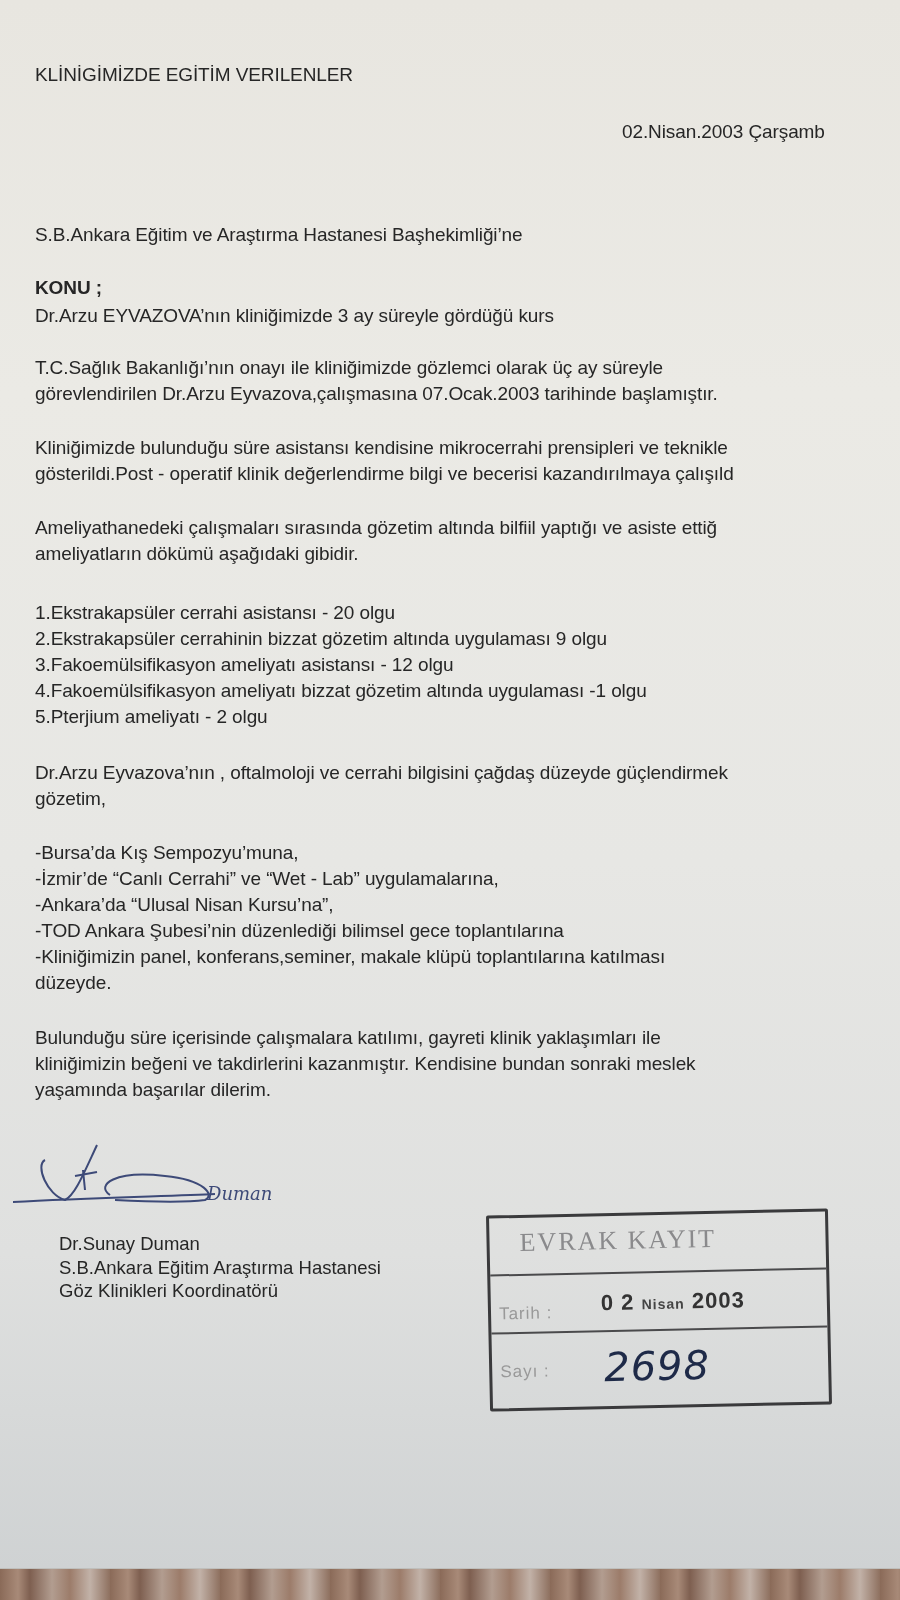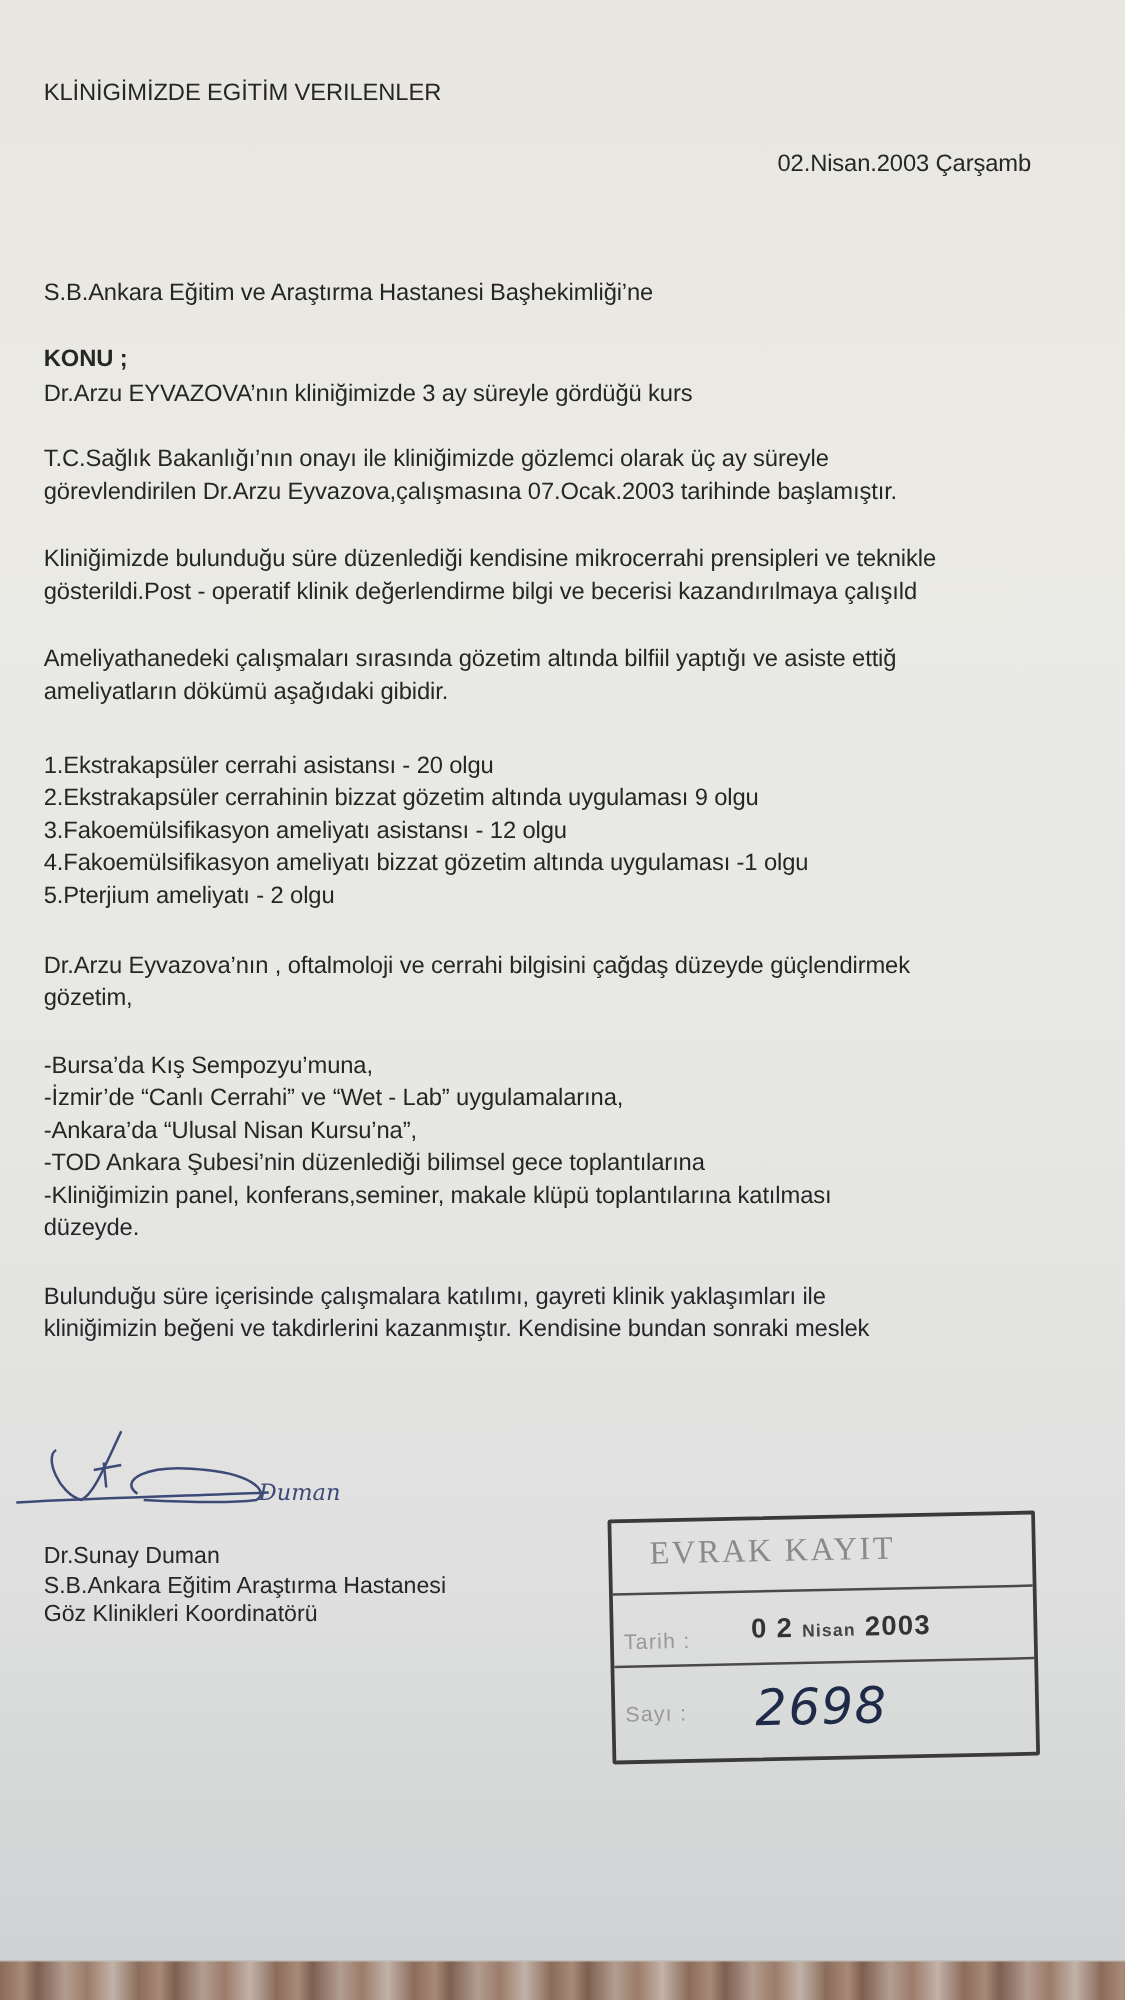--- a/index.html
+++ b/index.html
@@ -16,21 +16,21 @@
   .wood {
     position: absolute; left: 0; top: 1568px; width: 900px; height: 32px;
     background: repeating-linear-gradient(90deg, #8a6a58 0px, #a88a78 18px, #7e5f50 30px, #b29d90 52px, #9c7c6a 70px, #c2b2a8 90px, #8e705f 110px);
     border-top: 1px solid #bfbfbc;
   }
   .t { position: absolute; left: 35px; font-size: 19px; line-height: 26px; white-space: nowrap; letter-spacing: -0.1px; }
   .title { top: 62px; font-size: 19px; text-align: right; }
   .date { left: 622px; top: 119px; }
   .bold { font-weight: bold; }
   .sig-block { position: absolute; left: 35px; top: 1232px; font-size: 18.5px; line-height: 23.5px; }
-  .sig-block div { white-space: nowrap; }
+  .sig-block div { white-space: nowrap; margin-left: 24px; }
   .signature { position: absolute; left: 5px; top: 1140px; width: 300px; height: 80px; }
   .stamp {
     position: absolute; left: 488px; top: 1212px; width: 336px; height: 190px;
     transform: rotate(-1.2deg);
     border: 3px solid #3a3a3c;
     border-radius: 2px;
   }
   .stamp .row { position: absolute; left: 0; width: 100%; border-bottom: 2px solid #4a4a4c; }
   .stamp .r1 { top: 0; height: 56px; }
   .stamp .r2 { top: 58px; height: 56px; }
@@ -49,21 +49,21 @@
   <div class="t date">02.Nisan.2003 Çarşamb</div>
 
   <div class="t" style="top:222px">S.B.Ankara Eğitim ve Araştırma Hastanesi Başhekimliği’ne</div>
 
   <div class="t bold" style="top:275px">KONU ;</div>
   <div class="t" style="top:303px">Dr.Arzu EYVAZOVA’nın kliniğimizde 3 ay süreyle gördüğü kurs</div>
 
   <div class="t" style="top:355px">T.C.Sağlık Bakanlığı’nın onayı ile kliniğimizde gözlemci olarak üç ay süreyle</div>
   <div class="t" style="top:381px">görevlendirilen Dr.Arzu Eyvazova,çalışmasına 07.Ocak.2003 tarihinde başlamıştır.</div>
 
-  <div class="t" style="top:435px">Kliniğimizde bulunduğu süre düzenlediği kendisine mikrocerrahi prensipleri ve teknikle</div>
+  <div class="t" style="top:435px">Kliniğimizde bulunduğu süre asistansı kendisine mikrocerrahi prensipleri ve teknikle</div>
   <div class="t" style="top:461px">gösterildi.Post - operatif klinik değerlendirme bilgi ve becerisi kazandırılmaya çalışıld</div>
 
   <div class="t" style="top:515px">Ameliyathanedeki  çalışmaları sırasında gözetim altında bilfiil yaptığı ve asiste ettiğ</div>
   <div class="t" style="top:541px">ameliyatların dökümü aşağıdaki gibidir.</div>
 
   <div>
     <div class="t" style="top:600px">1.Ekstrakapsüler cerrahi asistansı - 20 olgu</div>
     <div class="t" style="top:626px">2.Ekstrakapsüler cerrahinin bizzat gözetim altında uygulaması 9 olgu</div>
     <div class="t" style="top:652px">3.Fakoemülsifikasyon ameliyatı asistansı - 12 olgu</div>
     <div class="t" style="top:678px">4.Fakoemülsifikasyon ameliyatı bizzat gözetim altında uygulaması -1 olgu</div>
@@ -77,20 +77,21 @@
     <div class="t" style="top:840px">-Bursa’da Kış Sempozyu’muna,</div>
     <div class="t" style="top:866px">-İzmir’de “Canlı Cerrahi” ve “Wet - Lab” uygulamalarına,</div>
     <div class="t" style="top:892px">-Ankara’da “Ulusal Nisan Kursu’na”,</div>
     <div class="t" style="top:918px">-TOD Ankara Şubesi’nin düzenlediği bilimsel gece toplantılarına</div>
     <div class="t" style="top:944px">-Kliniğimizin panel, konferans,seminer, makale klüpü toplantılarına   katılması</div>
     <div class="t" style="top:970px">düzeyde.</div>
   </div>
 
   <div class="t" style="top:1051px">kliniğimizin beğeni ve takdirlerini kazanmıştır. Kendisine bundan sonraki meslek</div>
   <div class="t" style="top:1025px">Bulunduğu süre içerisinde çalışmalara katılımı, gayreti klinik yaklaşımları ile</div>
+  <div class="t" style="top:1077px">yaşamında başarılar dilerim.</div>
 
   <svg class="signature" viewBox="0 0 300 80">
     <path d="M40 20 C 30 25, 42 55, 60 60 C 70 55, 78 35, 92 5" fill="none" stroke="#3d4a78" stroke-width="2"></path>
     <path d="M78 30 L 80 50" fill="none" stroke="#3d4a78" stroke-width="2"></path>
     <path d="M70 36 L 92 32" fill="none" stroke="#3d4a78" stroke-width="2"></path>
     <path d="M8 62 C 80 58, 170 56, 210 54" fill="none" stroke="#3d4a78" stroke-width="2"></path>
     <path d="M105 55 C 90 45, 110 30, 160 36 C 200 40, 210 55, 200 60 C 185 62, 150 62, 110 60" fill="none" stroke="#3d4a78" stroke-width="2"></path>
     <text x="202" y="60" font-family="DejaVu Serif, serif" font-style="italic" font-size="18" fill="#3d4a78">Duman</text>
   </svg>
 

